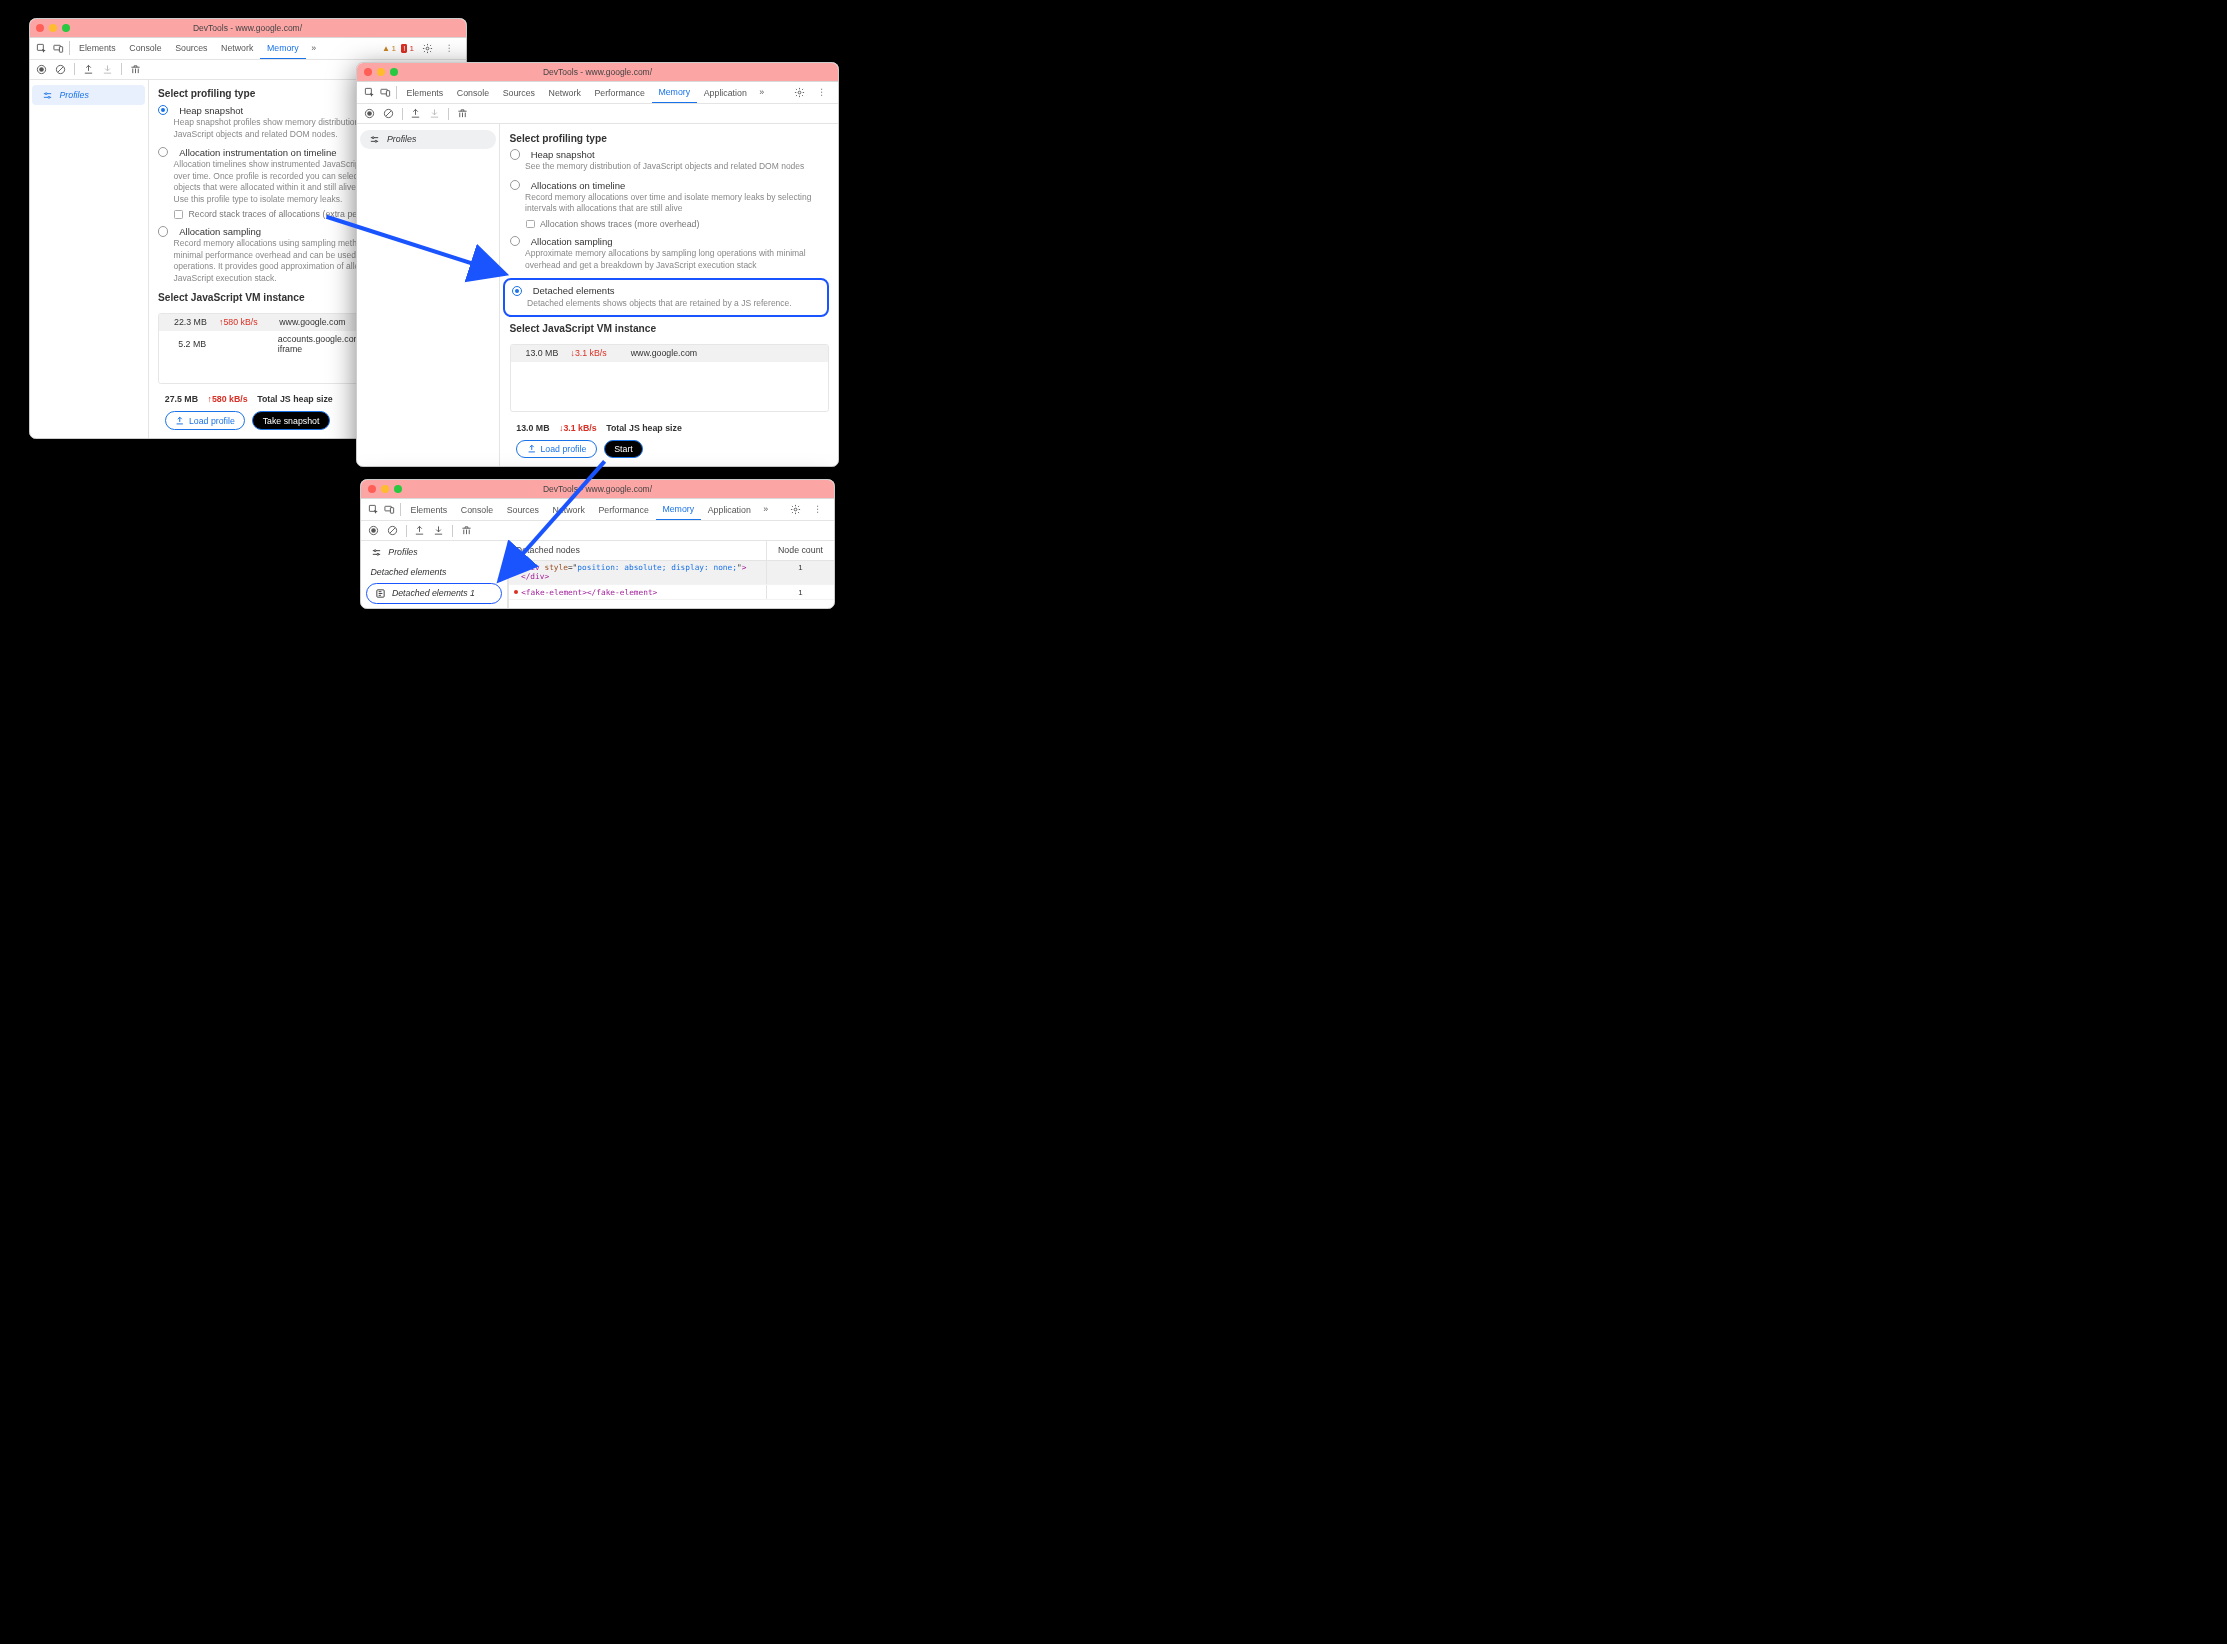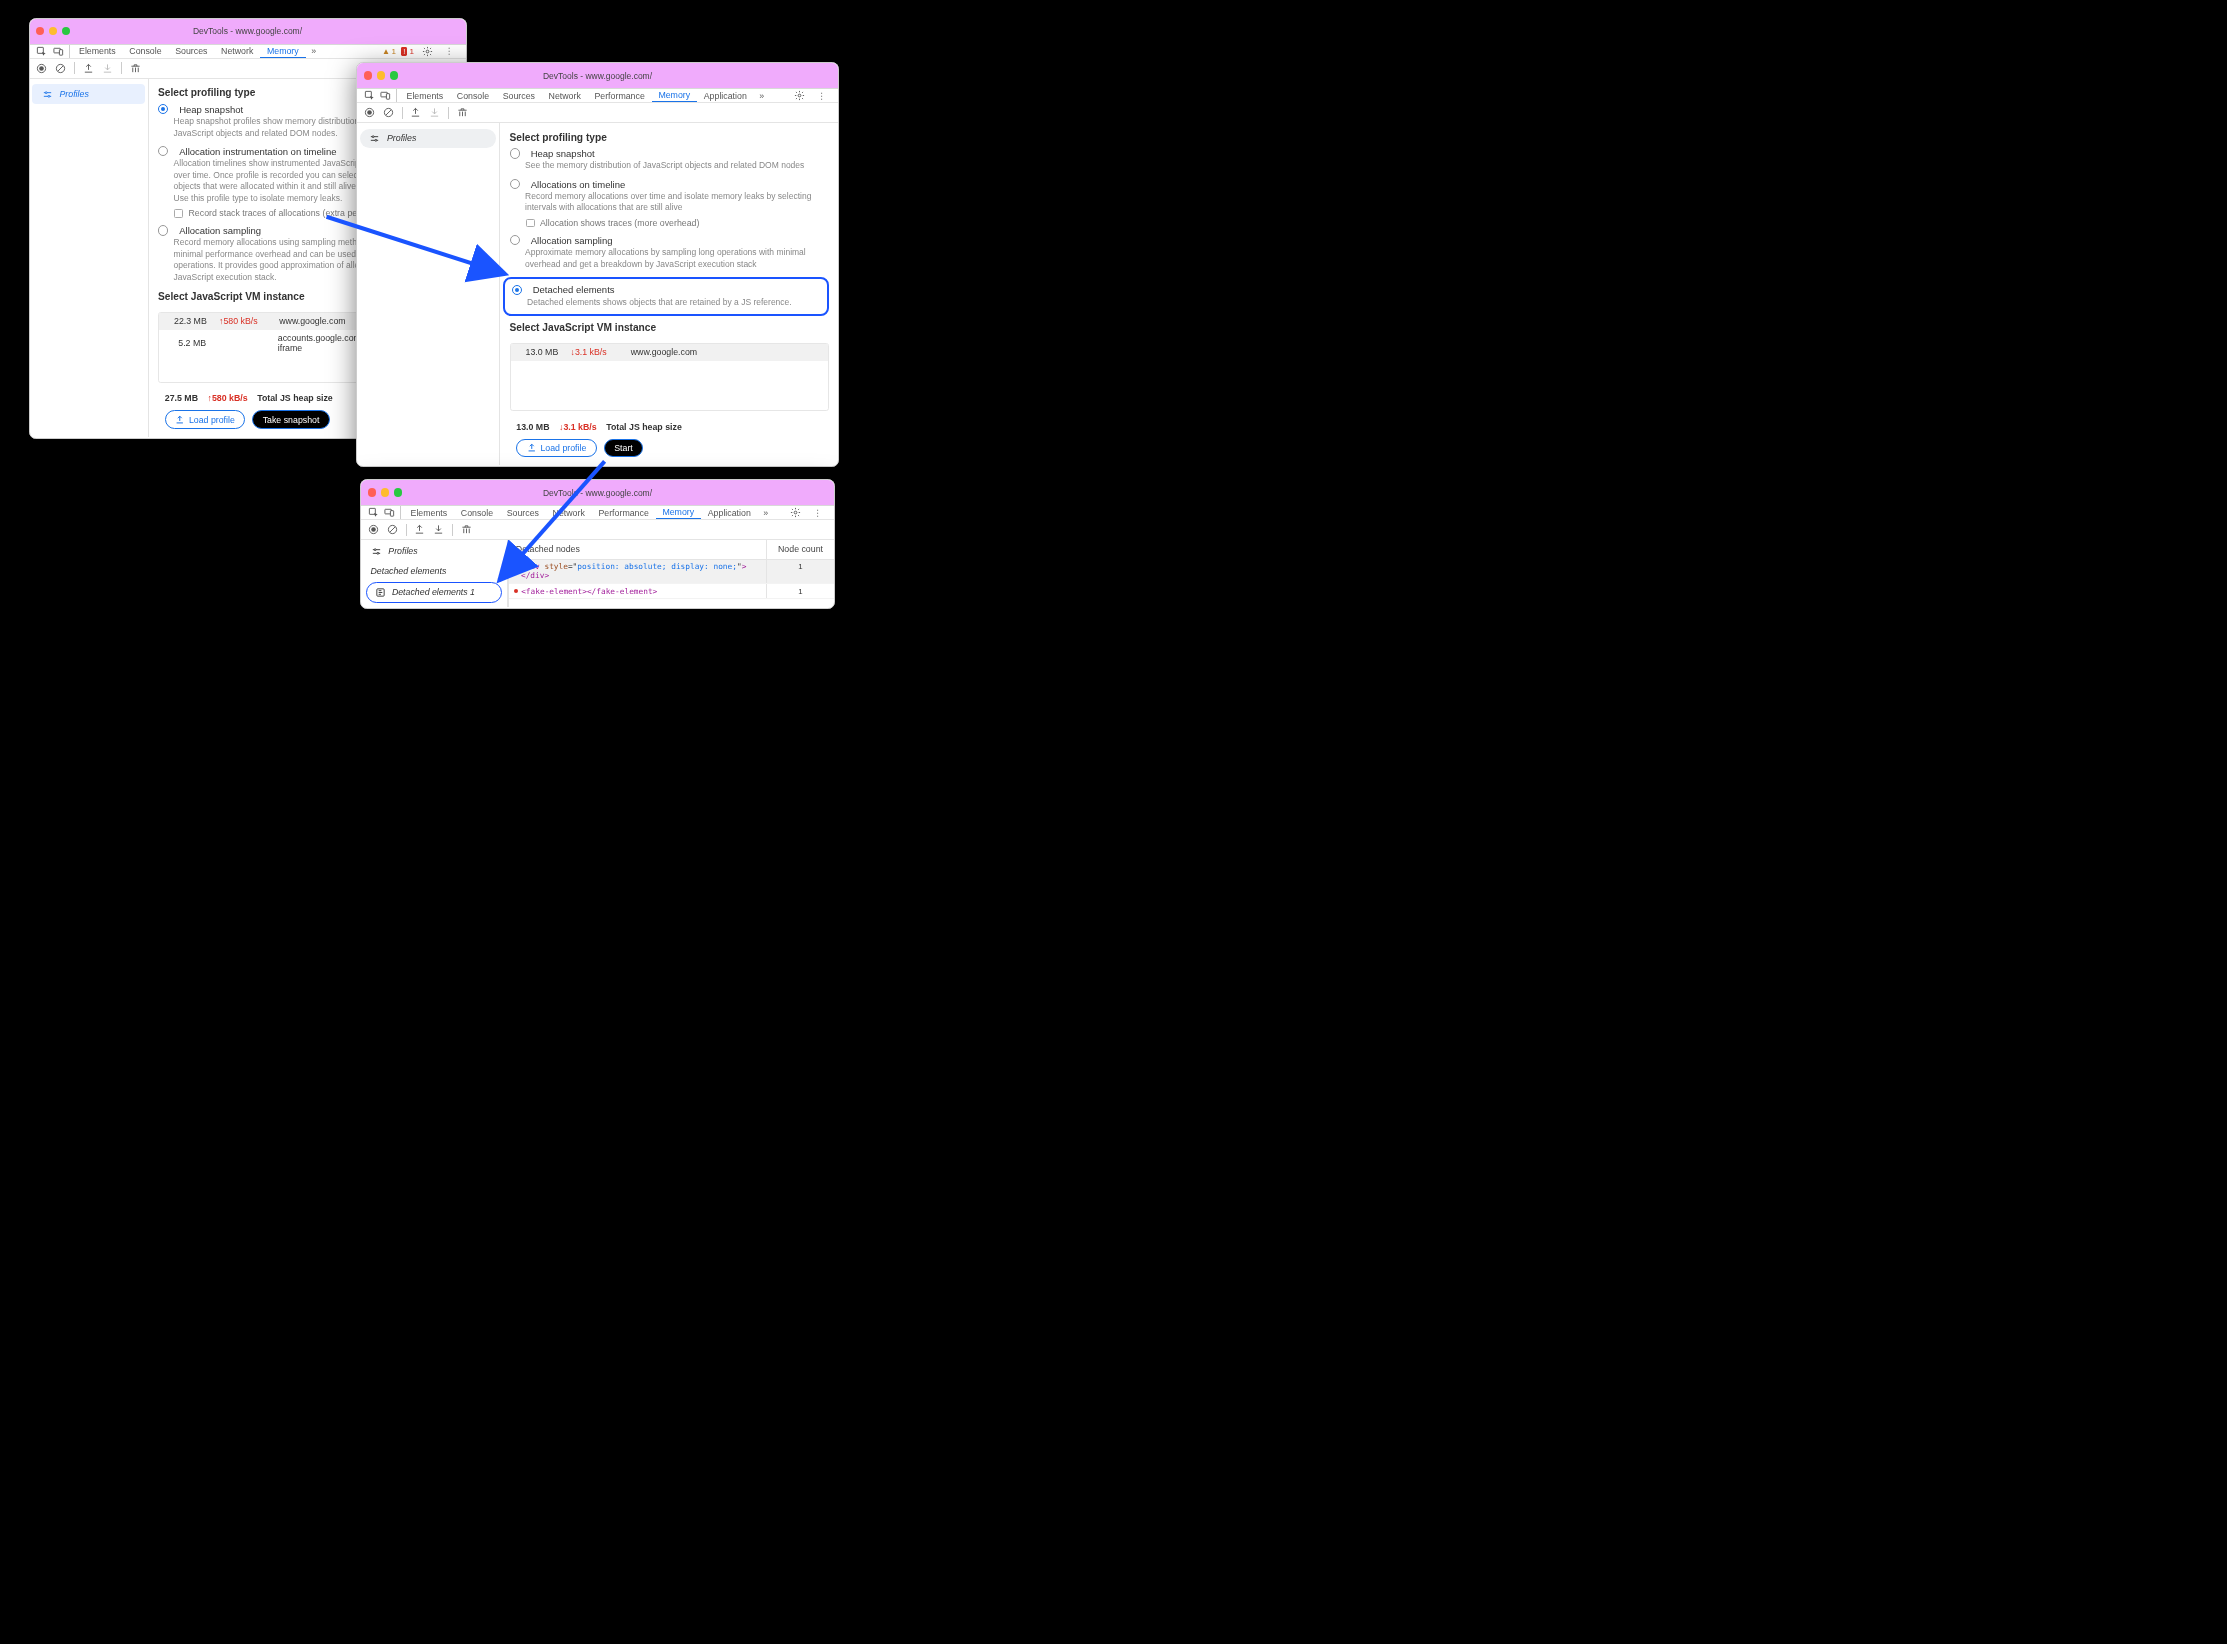--- a/index.html
+++ b/index.html
@@ -14,39 +14,39 @@
   }
   .window {
     position: absolute;
     background: #fff;
     border-radius: 6.8px;
     box-shadow: 0 6.8px 27px rgba(0,0,0,0.5);
     overflow: hidden;
     border: 0.7px solid #ccc;
   }
   .titlebar {
-    height: 26px;
-    background: #f0abfc;
+    height: 19px;
+    background: #fca5a5;
     border-bottom: 0.7px solid #d8d8d8;
     display: flex;
     align-items: center;
     padding: 0 6.8px;
     position: relative;
   }
   .traffic { display: flex; gap: 4.8px; }
   .tl { width: 8.1px; height: 8.1px; border-radius: 50%; }
   .tl.red { background: #ff5f57; }
   .tl.yellow { background: #febc2e; }
   .tl.green { background: #28c840; }
   .titlebar .title {
     position: absolute; left:0; right:0; text-align:center;
     font-size: 8.5px; color:#444; pointer-events:none;
   }
   .tabs {
-    height: 14px;
+    height: 22px;
     display: flex; align-items: center;
     padding: 0 4.1px;
     border-bottom: 0.7px solid #e4e4e4;
     font-size: 8.8px;
     color: #555;
   }
   .tabs .tabicon { width: 16.3px; height:16.3px; display:flex; align-items:center; justify-content:center; color:#555; }
   .tabs .sep { width:0.7px; height:13.6px; background:#ccc; margin:0 2.7px; }
   .tabs .tab { padding: 0 6.8px; height:100%; display:flex; align-items:center; cursor:pointer; }
   .tabs .tab.active { color:#1a73e8; border-bottom:1.4px solid #1a73e8; margin-bottom:-0.7px; }

